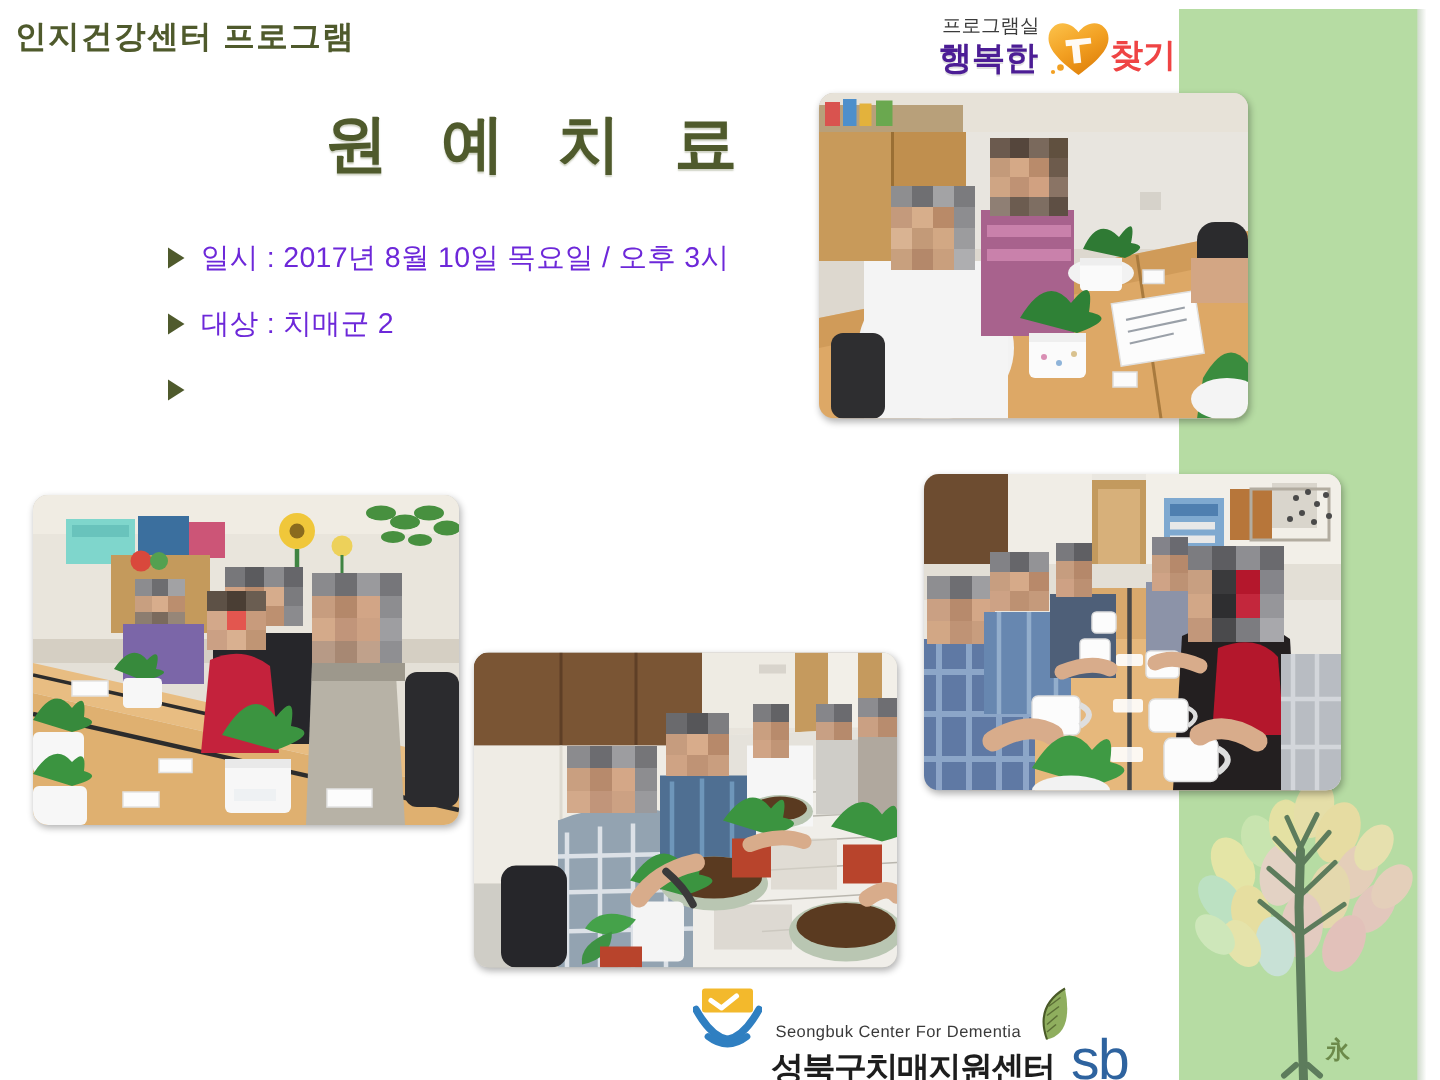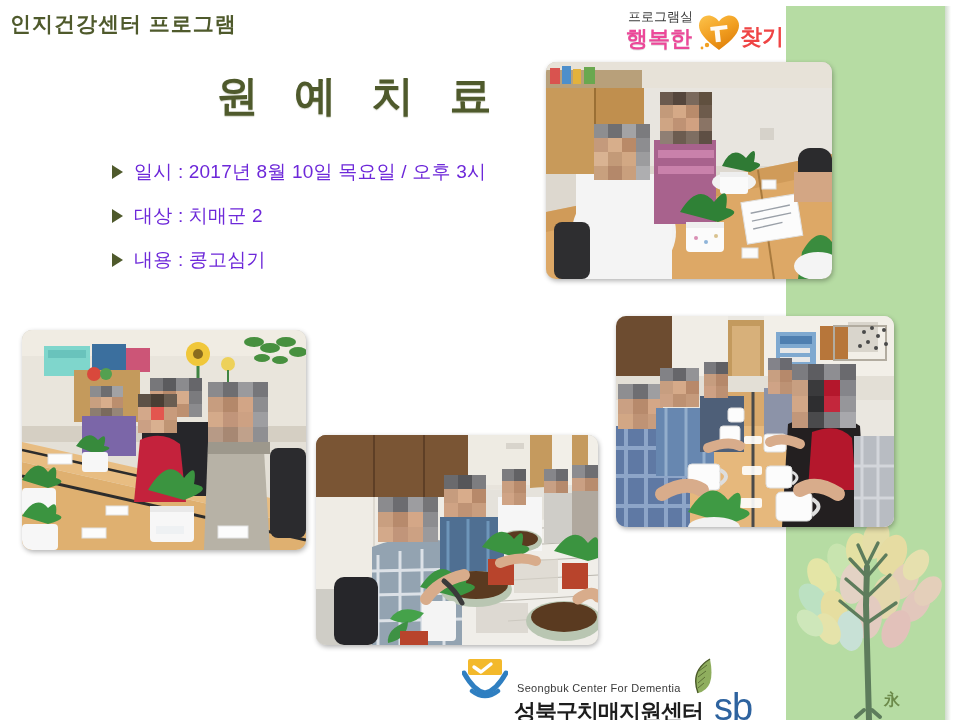--- a/index.html
+++ b/index.html
@@ -61,21 +61,21 @@
     left: 8px; top: 2px;
     font-size: 13px;
     color: #3b3b3b;
     white-space: nowrap;
   }
   .seoul-logo-line2 {
     position: absolute;
     left: 6px; top: 18px;
     font-size: 22px;
     font-weight: bold;
-    color: #ec4899;
+    color: #4c1d95;
     white-space: nowrap;
     text-shadow: 0 1px 0 rgba(0,0,0,0.12);
   }
   .seoul-logo-heart {
     position: absolute;
     left: 78px; top: 8px;
     width: 42px; height: 38px;
   }
   .seoul-logo-line3 {
     position: absolute;
@@ -234,21 +234,20 @@
     <div class="info-item">
       <span class="bullet-marker"></span>
       <span class="info-text">일시 : 2017년 8월 10일 목요일 / 오후 3시</span>
     </div>
     <div class="info-item">
       <span class="bullet-marker"></span>
       <span class="info-text">대상 : 치매군 2</span>
     </div>
     <div class="info-item">
       <span class="bullet-marker"></span>
-      <span class="info-text">내용 : 콩고심기</span>
     </div>
   </div>
 
   <div class="photo photo-1">
     <svg viewBox="0 0 286 217" xmlns="http://www.w3.org/2000/svg">
       <rect width="286" height="217" fill="#ddd8cf"></rect>
       <rect x="0" y="0" width="286" height="62" fill="#e7e2d8"></rect>
       <rect x="0" y="8" width="96" height="18" fill="#b8a07a"></rect>
       <rect x="4" y="6" width="10" height="16" fill="#d9534f"></rect>
       <rect x="16" y="4" width="9" height="18" fill="#4d8fcb"></rect>

